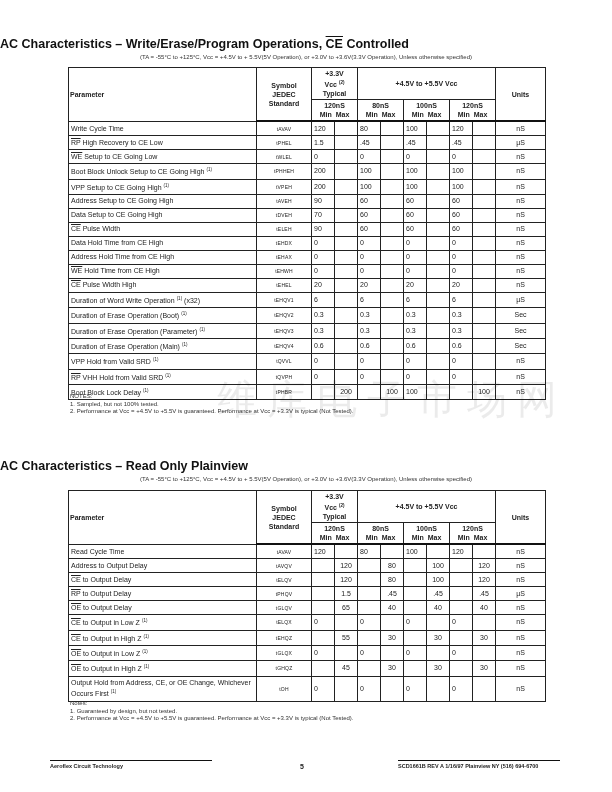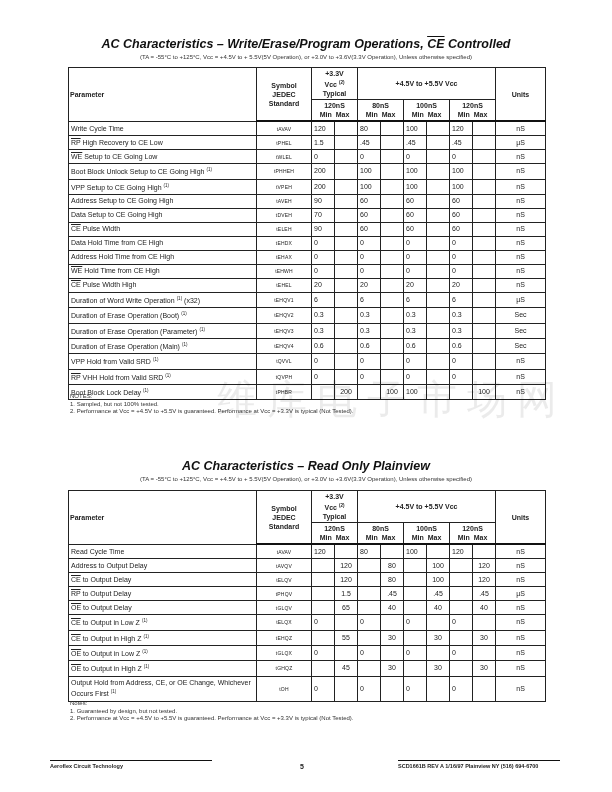--- a/index.html
+++ b/index.html
@@ -1,17 +1,17 @@
 <!DOCTYPE html>
 <html><head>
 <meta charset="utf-8">
 <style>
   html, body { margin:0; padding:0; background:#fff; }
   body { width:612px; height:792px; position:relative; font-family:"Liberation Sans", sans-serif; color:#222; overflow:hidden; }
-  .title { position:absolute; left:0; width:612px; text-align:center; font-weight:bold; font-size:12.5px; color:#111;font-style:italic; }
+  .title { position:absolute; left:0; width:612px; text-align:left; font-weight:bold; font-size:12.5px; color:#111; }
   .subtitle { position:absolute; left:0; width:612px; text-align:center; font-size:6px; color:#333; }
   .ovl { text-decoration: overline; }
   table.spec { position:absolute; left:68px; width:477px; border-collapse:collapse; font-size:7px; table-layout:fixed; }
   table.spec td, table.spec th { border:1px solid #222; padding:0 2px; height:13px; line-height:12px; }
   table.spec th { font-weight:bold; text-align:center; font-size:7px; line-height:9px; padding:1px 1px; }
   table.spec th.param { text-align:left; }
   table.spec thead tr:last-child th { border-bottom:2.5px solid #111; }
   td.p { text-align:left; }
   td.s { text-align:center; font-size:5px; letter-spacing:0.2px; }
   td.v { text-align:left; padding-left:5px; }

